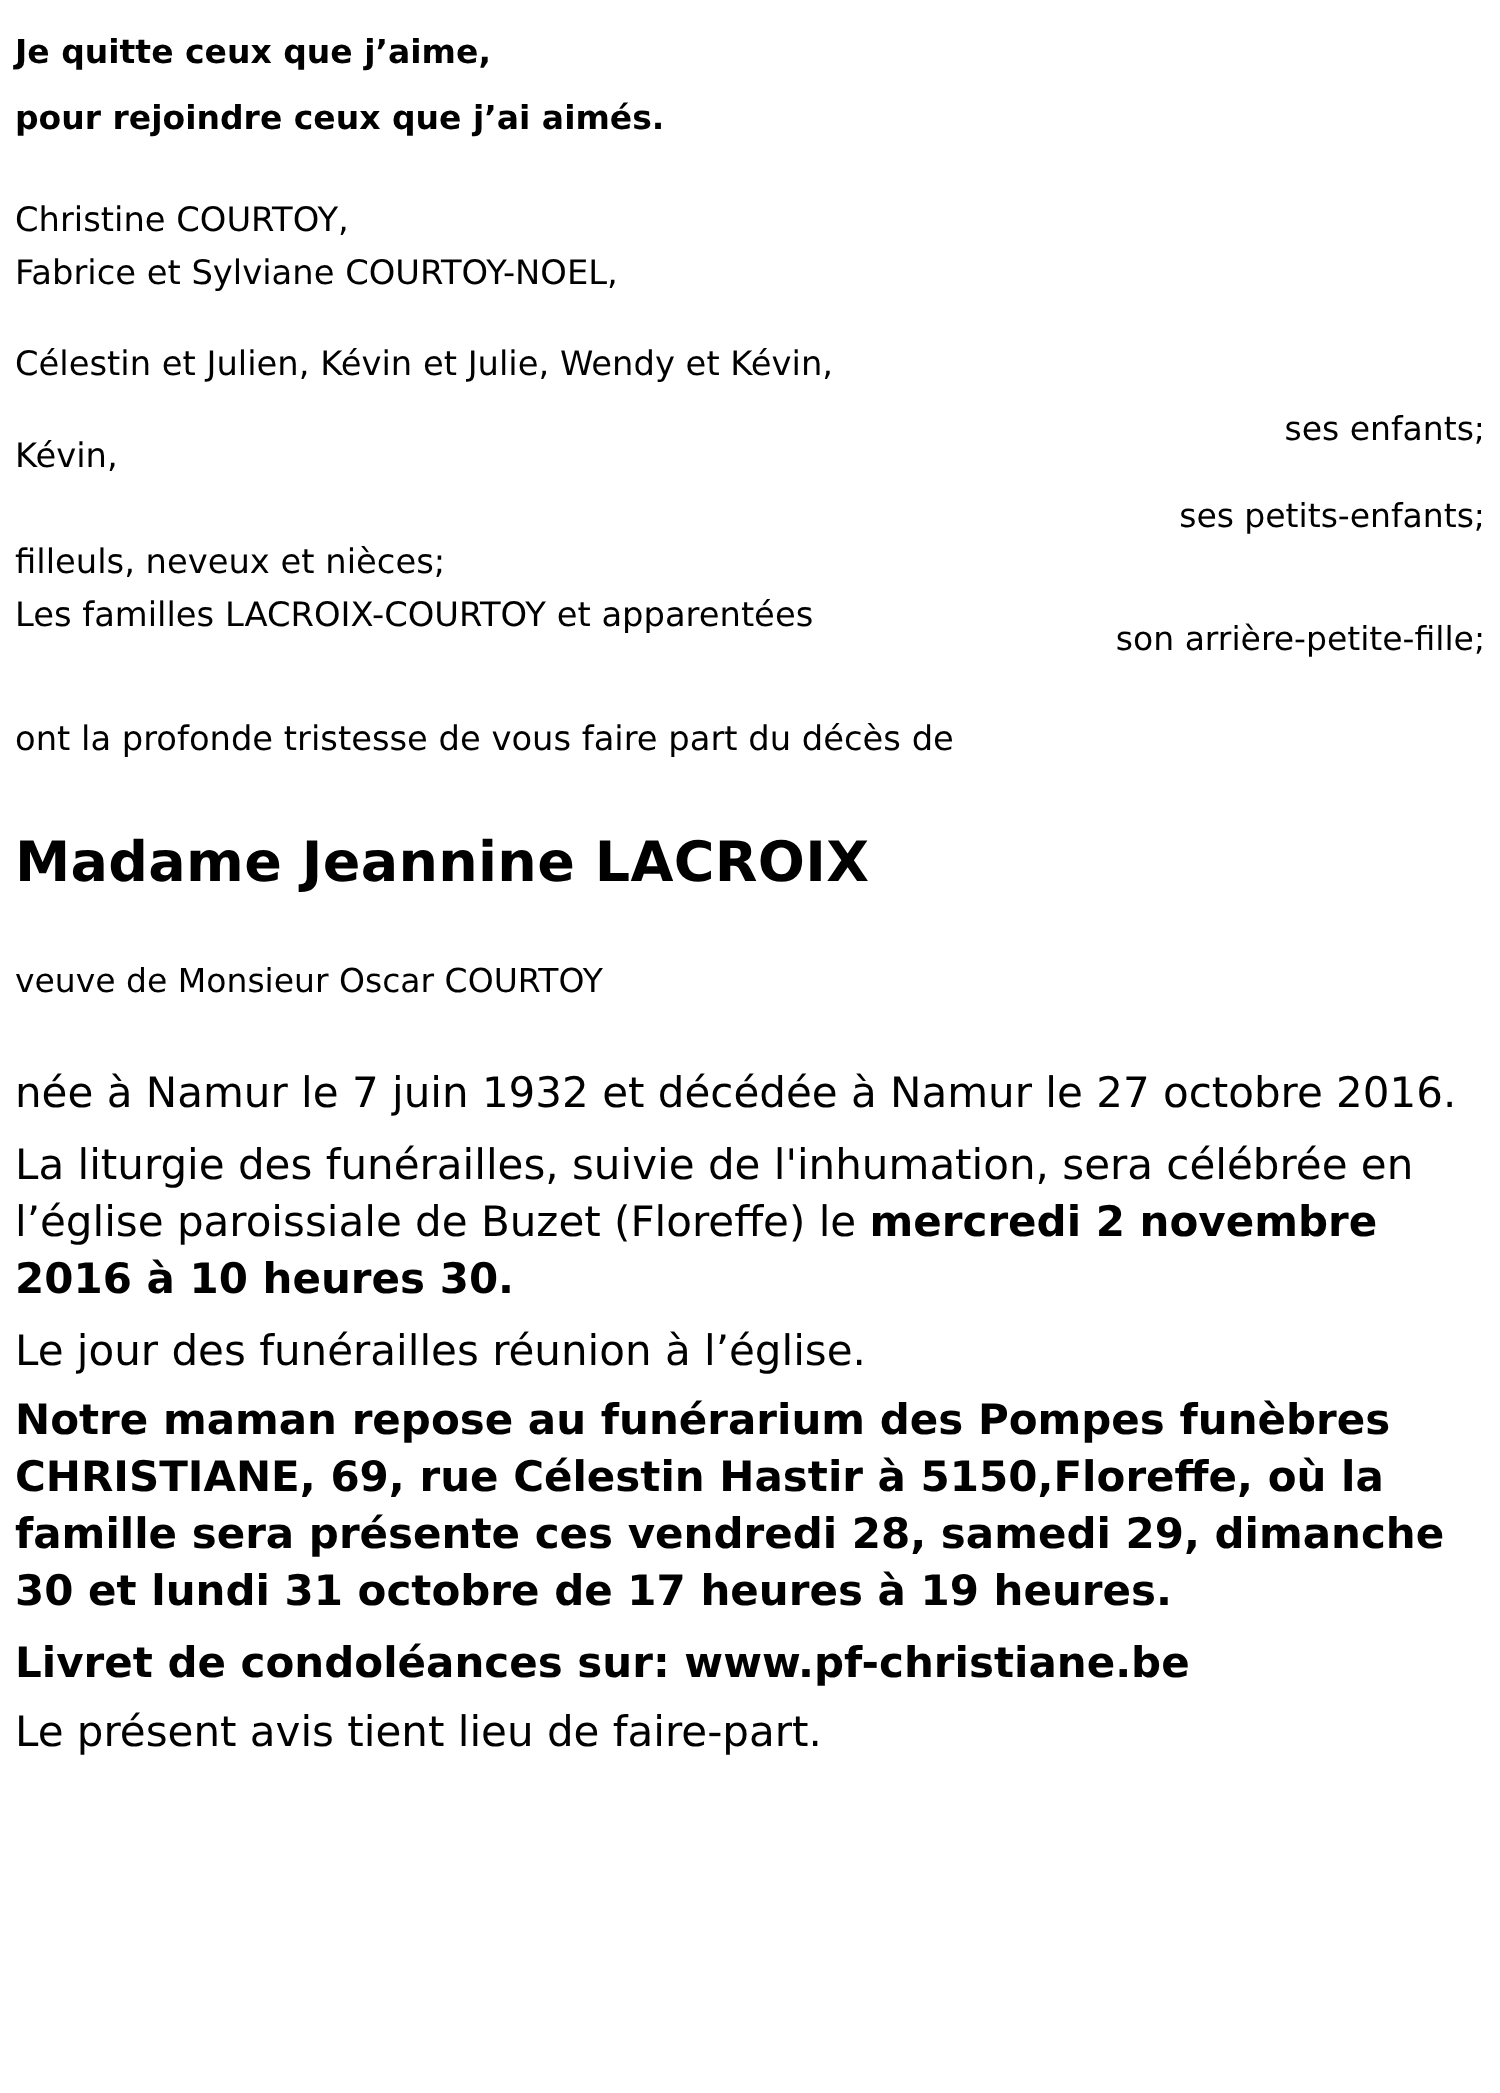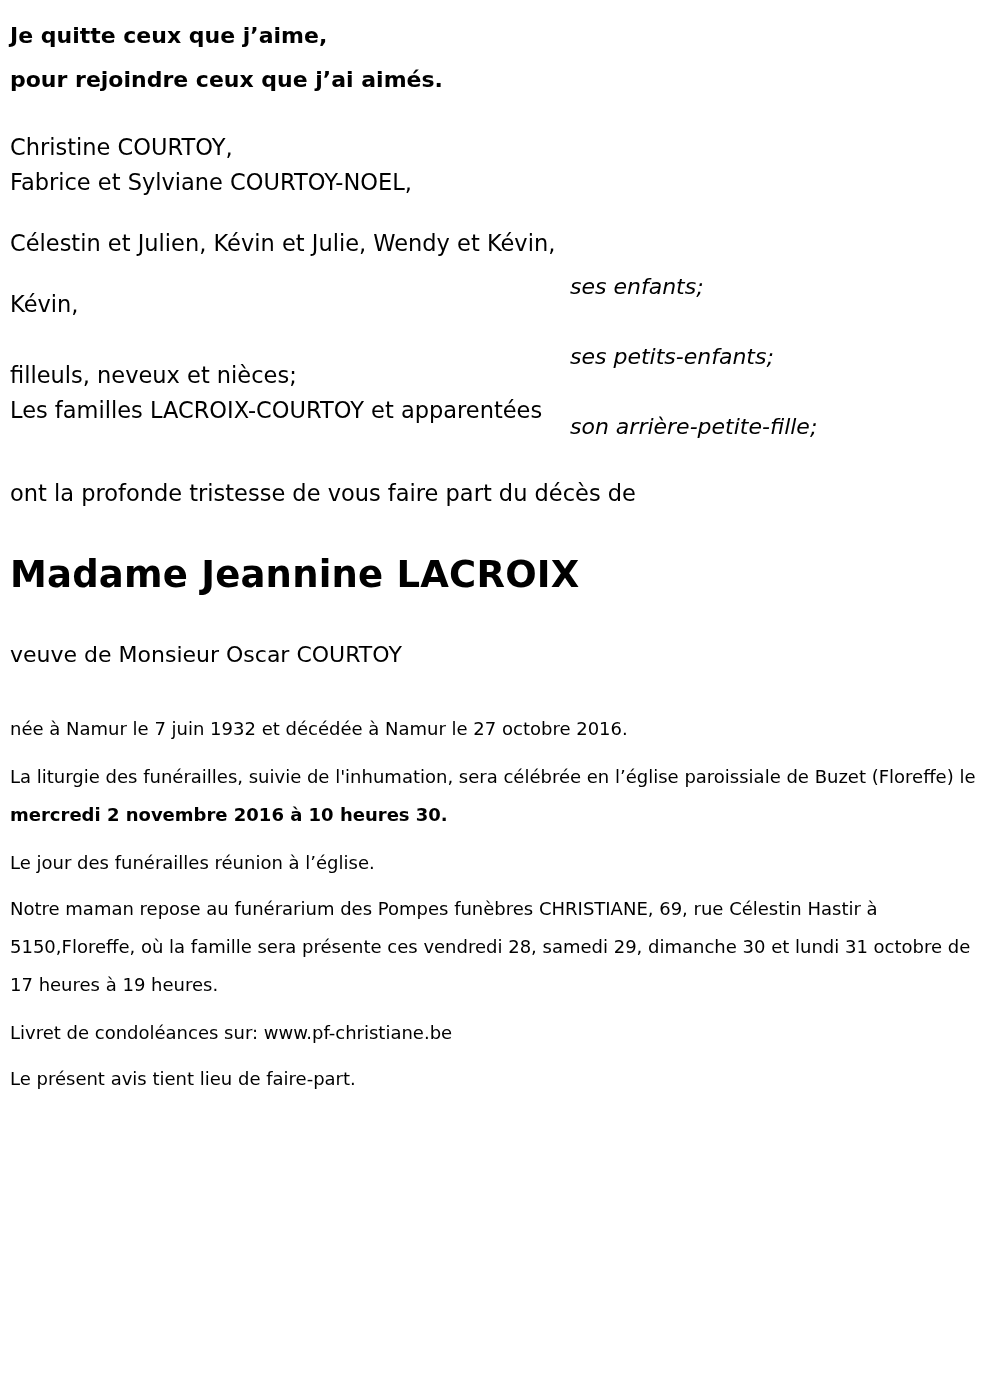--- a/index.html
+++ b/index.html
@@ -47,27 +47,26 @@
     position: relative;
     margin-top: 28px;
   }
   .names-tight .line {
     line-height: 35px;
   }
   .relation {
     position: absolute;
     right: 0;
     width: 420px;
-    text-align: left;
-    font-style: italic;
+    text-align: right;
     font-size: 22px;
     line-height: 35px;
   }
   #rel-enfants      { top: 139px; }
-  #rel-petits       { top: 209px; }
+  #rel-petits       { top: 197px; }
   #rel-arriere      { top: 279px; }
 
   .gen-row {
     margin-top: 26px;
   }
 
   .siblings {
     margin-top: 36px;
   }
   .siblings .line {
@@ -90,31 +89,31 @@
     margin-top: 40px;
     font-size: 22px;
     line-height: 35px;
   }
 
   
   .details {
     margin-top: 38px;
   }
   .para {
-    font-size: 18px;
+    font-size: 28px;
     line-height: 38px;
     margin: 0 0 10px 0;
     max-width: 980px;
     white-space: normal;
   }
   .para.tight {
     margin-bottom: 8px;
   }
   .para.allbold {
-    font-weight: normal;
+    font-weight: bold;
   }
 </style>
 </head>
 <body>
 
 <div class="page">
 
   <div class="epigraph">
     <div class="line">Je quitte ceux que j’aime,</div>
     <div class="line">pour rejoindre ceux que j’ai aimés.</div>

